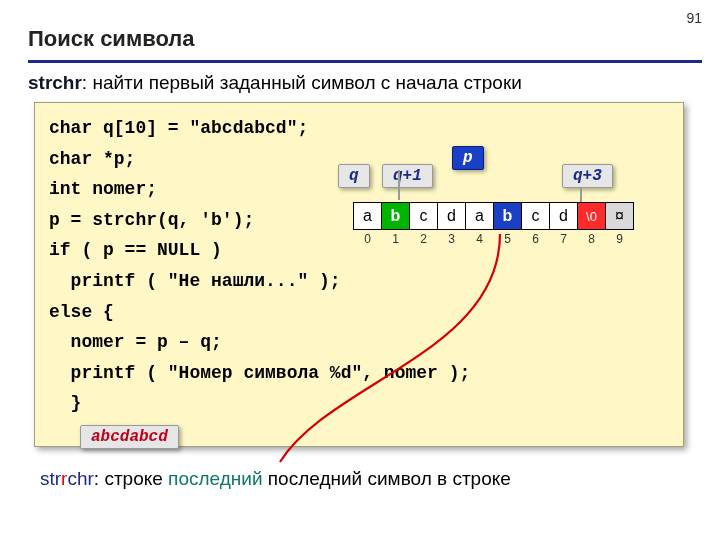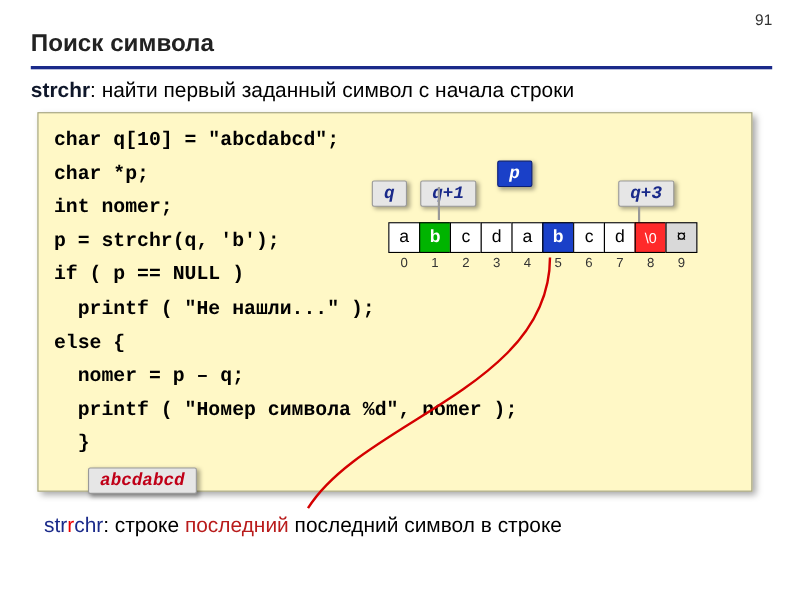--- a/index.html
+++ b/index.html
@@ -122,21 +122,21 @@
     width: 260px; height: 260px;
     pointer-events: none;
   }
   .strrchr-line {
     position: absolute;
     top: 468px; left: 40px;
     font-size: 19px;
   }
   .strrchr-b { color: #1a2a8a; font-weight: normal; }
   .mid-r { color: #e00; }
-  .last-word { color: #b91c1c; }
+  .last-word { color: #0f766e; }
 </style>
 </head>
 <body>
 
 <div class="page-num">91</div>
 <div class="title">Поиск символа</div>
 <div class="rule"></div>
 
 <div class="strchr-line">
   <span class="strchr-b">strchr</span><span>: найти первый заданный символ с начала строки</span>

